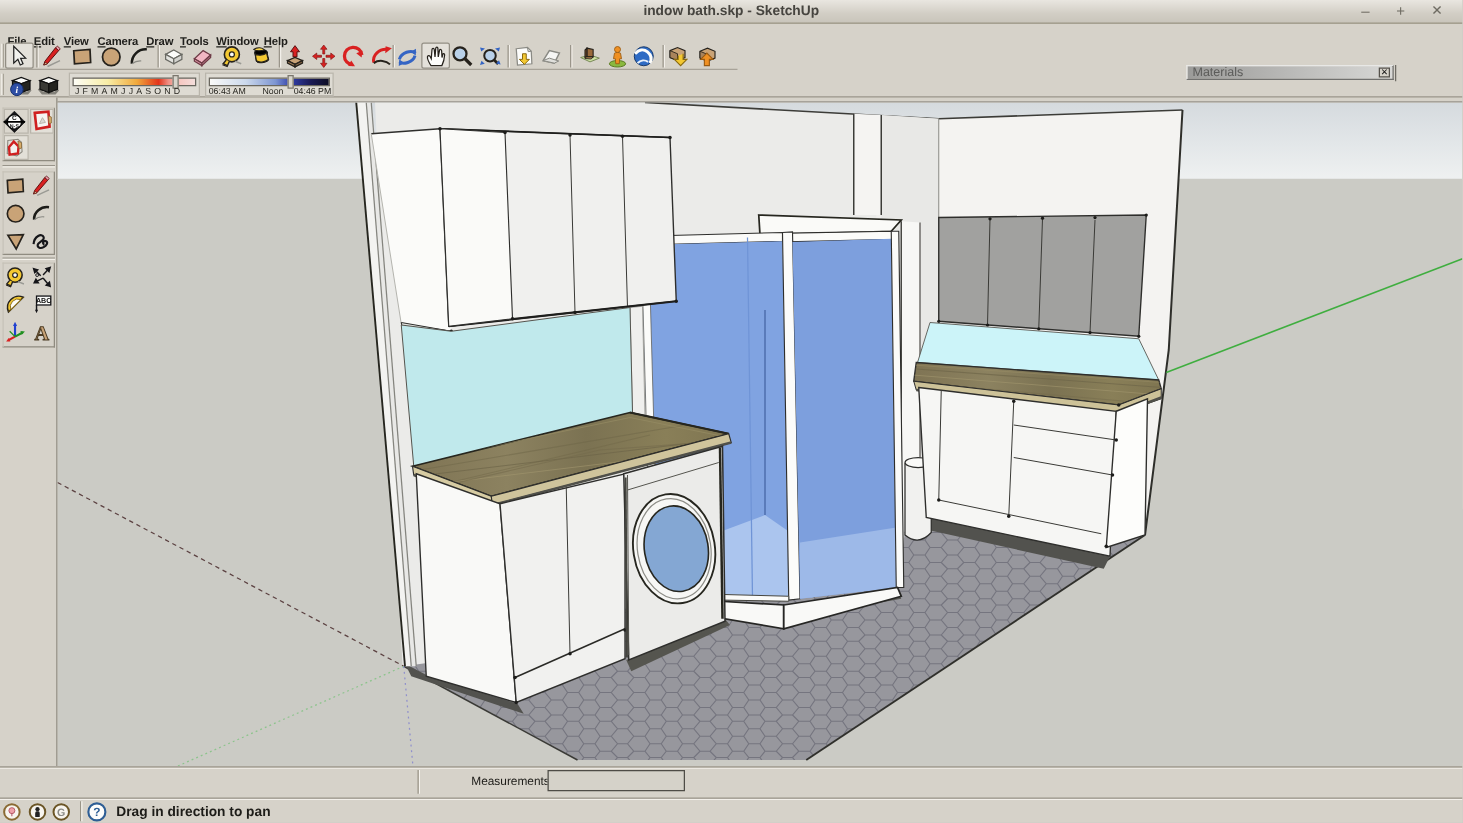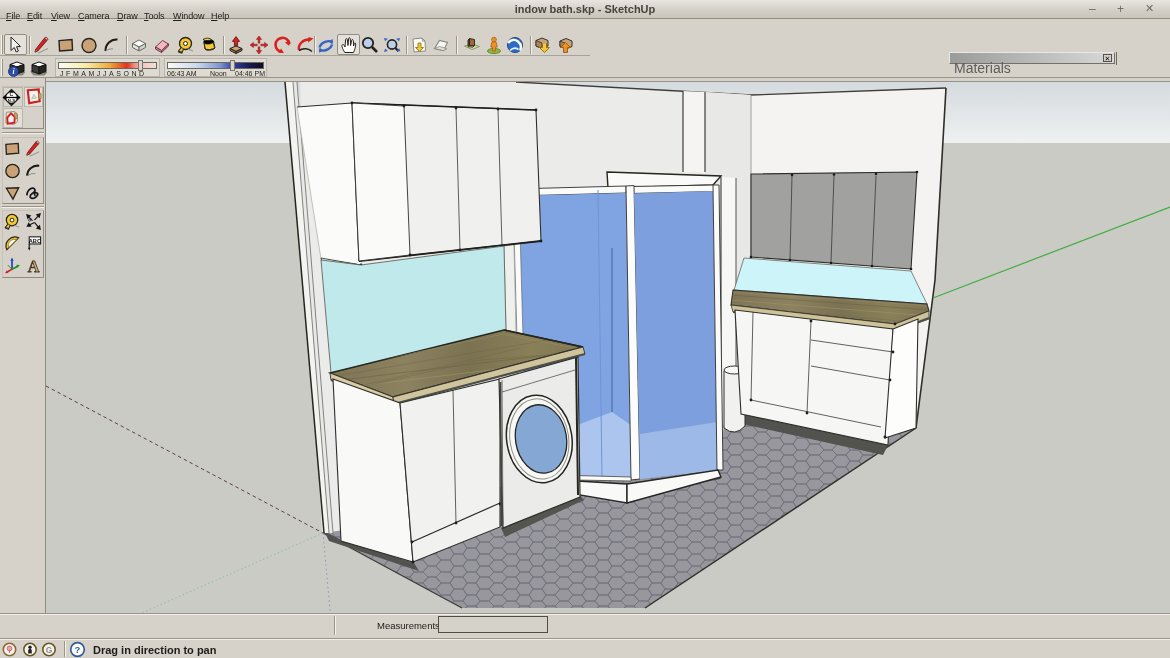--- a/index.html
+++ b/index.html
@@ -1,18 +1,18 @@
 <!DOCTYPE html>
 <html><head><meta charset="utf-8"><style>
 *{margin:0;padding:0;box-sizing:border-box}
 html,body{width:1170px;height:658px;overflow:hidden}
 body{font-family:"Liberation Sans",sans-serif;background:#d6d2c9;position:relative}
 .abs{position:absolute}
 .vsep{position:absolute;top:36px;width:2px;height:18px;border-left:1px solid #9a958a;border-right:1px solid #f3f0ea}
-.mi{position:absolute;top:11px;font-size:9px;font-weight:normal;color:#21201d;letter-spacing:-0.1px}
+.mi{position:absolute;top:28px;font-size:9px;font-weight:bold;color:#21201d;letter-spacing:-0.1px}
 .mi u{text-decoration-thickness:1px}
 .pressed{background:#e4e1da;border:1px solid #928e84;border-radius:2px}
 </style></head>
 <body>
 
 <div class="abs" style="left:0;top:0;width:1170px;height:19px;background:linear-gradient(#e9e6e0,#d2cec5 60%,#c9c5bb);border-bottom:1px solid #95907e"></div>
 <div class="abs" style="left:0;top:3px;width:1170px;text-align:center;font-size:11px;font-weight:bold;color:#46443f">indow bath.skp - SketchUp</div>
 <div class="abs" style="left:1089px;top:2px;width:80px;font-size:12px;color:#6e6b62;letter-spacing:0">
     <span style="position:absolute;left:0">–</span>
     <span style="position:absolute;left:28px">+</span>
@@ -190,21 +190,21 @@
   <div style="position:absolute;left:2px;top:3px;width:97px;height:7px;border:1px solid #6a675f;background:linear-gradient(90deg,#fafaf8,#ccd9ec 30%,#7e96d2 55%,#3240ab 68%,#1a1a54 85%,#0d0d24)"></div>
   <div style="position:absolute;left:65px;top:1px;width:5px;height:11px;background:#d8d5cc;border:1px solid #7b776d"></div>
   <div style="position:absolute;left:2px;top:11px;width:99px;font-size:7px;color:#26251f;white-space:nowrap">
       <span style="position:absolute;left:0">06:43 AM</span>
       <span style="position:absolute;left:43px">Noon</span>
       <span style="position:absolute;left:68px">04:46 PM</span>
     </div>
 </div>
 
 <div class="abs" style="left:949px;top:52px;width:166px;height:12px;background:linear-gradient(90deg,#9b9b99 0%,#d8d8d6 100%);border-top:1px solid #e8e8e6;border-left:1px solid #e8e8e6;border-bottom:1px solid #70706e;border-right:1px solid #70706e">
-  <div style="position:absolute;left:4px;top:10px;font-size:14px;color:#5c5c5a;line-height:11px">Materials</div>
+  <div style="position:absolute;left:4px;top:0px;font-size:10px;color:#5c5c5a;line-height:11px">Materials</div>
   <div style="position:absolute;right:2px;top:1px;width:9px;height:8px;background:#d6d2c9;border:1px solid #55524c;font-size:7px;line-height:7px;text-align:center;color:#111">✕</div>
 </div>
 <div class="abs" style="left:1116px;top:52px;width:1px;height:13px;background:#6e6b64"></div>
 <div class="abs" style="left:0;top:81px;width:1170px;height:1px;background:#96928a"></div>
 
 <div class="abs" style="left:0;top:78px;width:46px;height:535px;background:#d6d2c9;border-right:1px solid #8f8b80"></div>
 <div class="abs" style="left:2px;top:86px;width:42px;height:43px;border:1px solid #c6c2b8;border-bottom-color:#8f8b80;border-right-color:#8f8b80"></div>
 <div class="abs" style="left:3px;top:87px;width:20px;height:20px;border:1px solid #b9b5ab;background:#dad6cd"></div>
 <div class="abs" style="left:24px;top:87px;width:19px;height:20px;border:1px solid #b9b5ab;background:#e3e0d8"></div>
 <div class="abs" style="left:3px;top:108px;width:20px;height:20px;border:1px solid #b9b5ab;background:#e3e0d8"></div>

